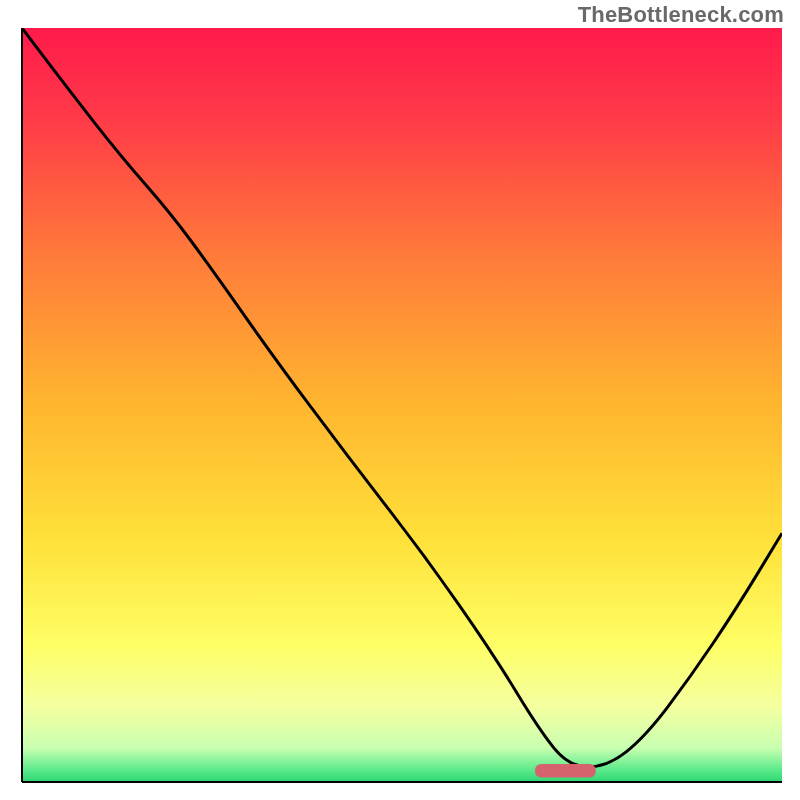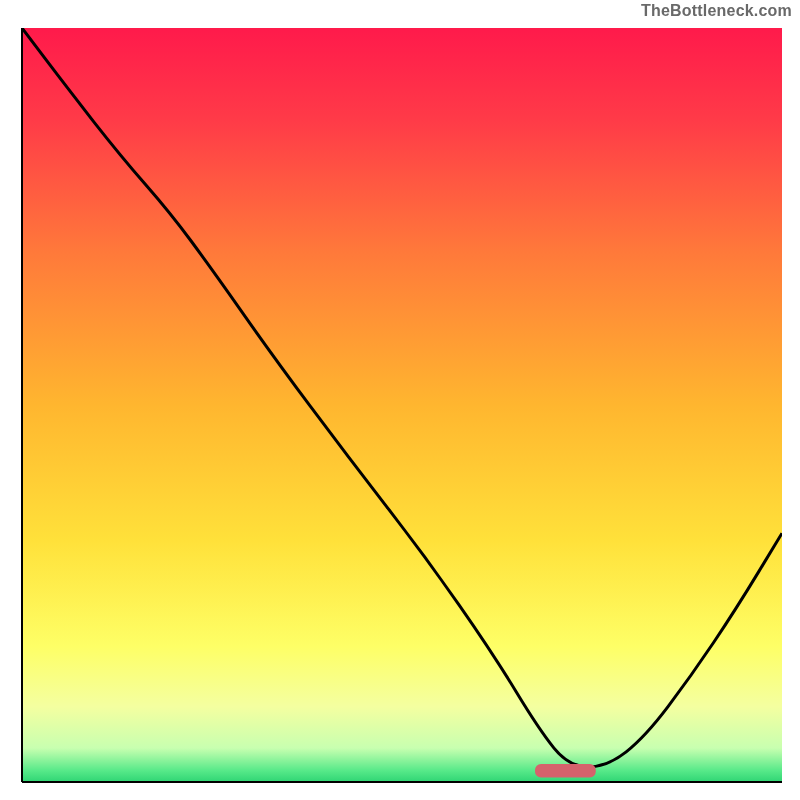--- a/index.html
+++ b/index.html
@@ -11,22 +11,22 @@
     font-family: Arial, Helvetica, sans-serif;
   }
   .container {
     position: relative;
     width: 800px;
     height: 800px;
   }
   .watermark {
     position: absolute;
     top: 2px;
-    right: 8px;
-    font-size: 16px;
+    right: 16px;
+    font-size: 22px;
     font-weight: 600;
     color: #696969;
     letter-spacing: 0.2px;
     z-index: 30;
   }
   svg.chart {
     position: absolute;
     top: 0;
     left: 0;
     width: 800px;

